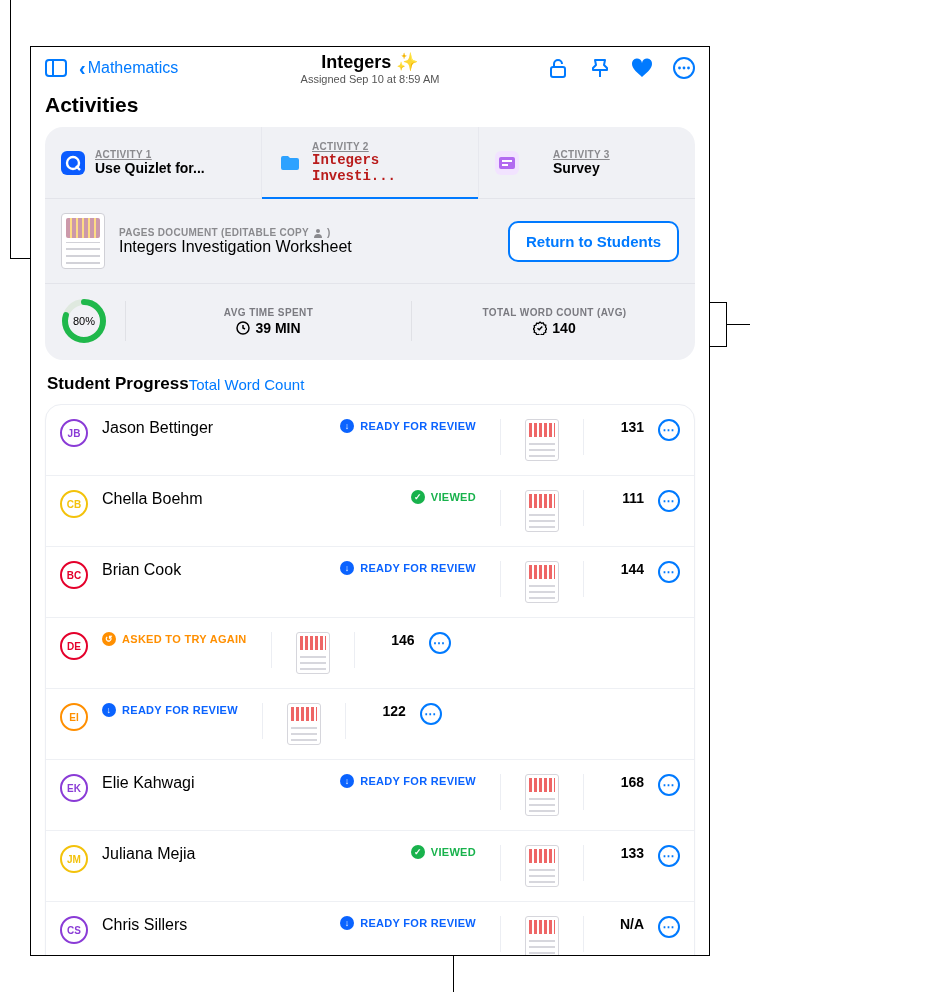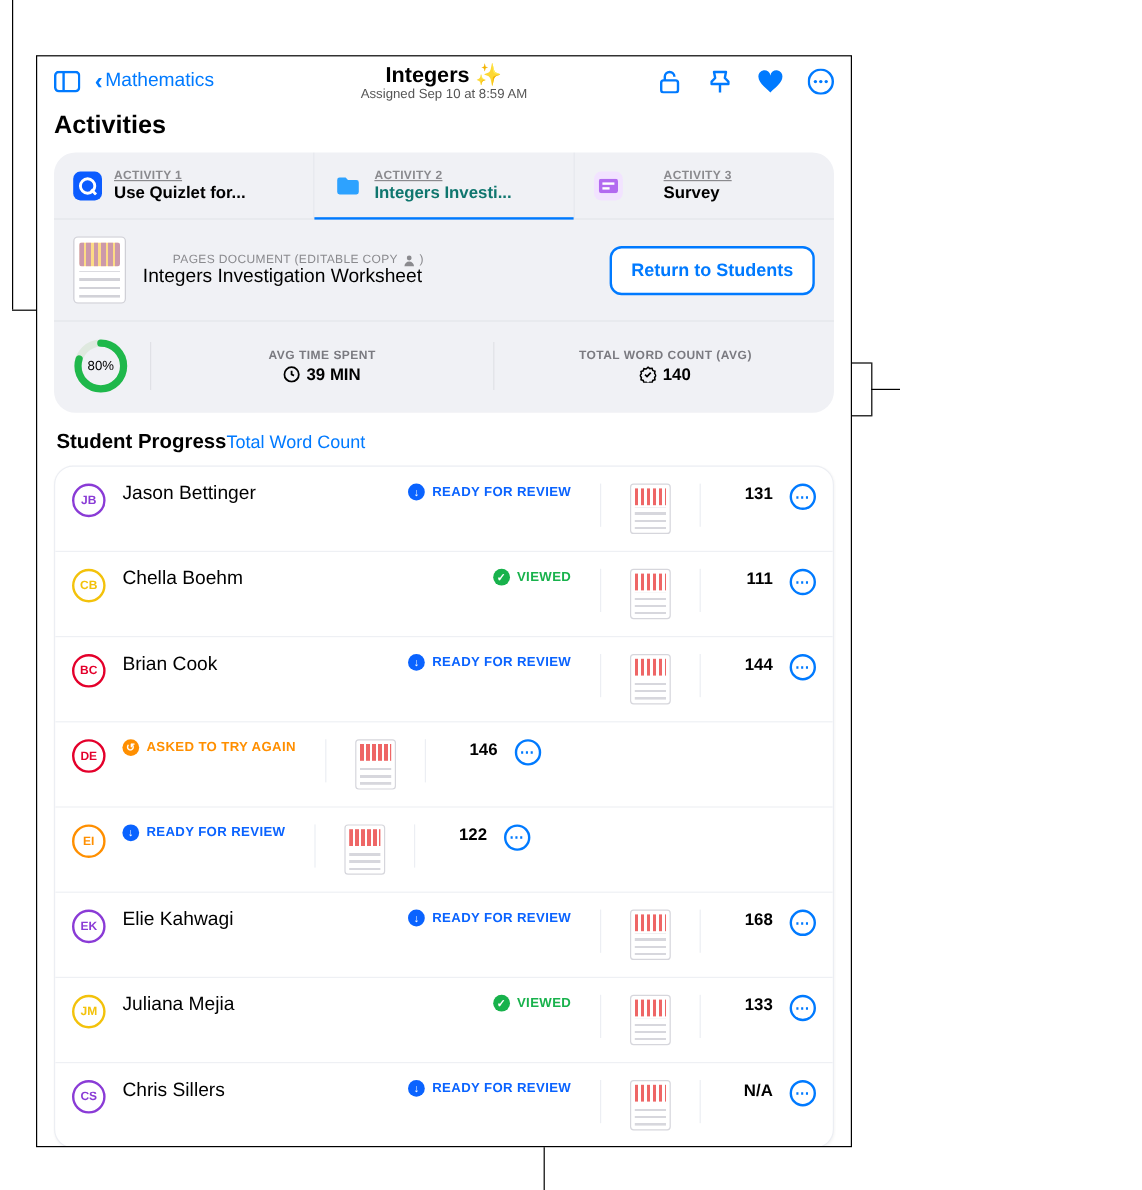--- a/index.html
+++ b/index.html
@@ -53,33 +53,33 @@
     align-items:center;
     gap:10px;
     padding:14px 16px;
     border-right:1px solid #e7e8ee;
     position:relative;
   }
   .tab:last-child { border-right:none;gap:34px; }
   .tab .eyebrow { font-size:10px; color:#8a8a8e; letter-spacing:.3px; font-weight:600;text-decoration:underline; }
   .tab .label { font-size:14px; font-weight:700; }
   .tab-icon { width:24px; height:24px; border-radius:6px; display:flex; align-items:center; justify-content:center; flex-shrink:0; }
-  .tab.active .label { color:#0f766e; }
+  .tab.active .label { color:#b91c1c;font-family:Liberation Mono, monospace; }
   .tab.active::after {
     content:""; position:absolute; left:0; right:0; bottom:-1px; height:2px; background:#007aff;
   }
   .ic-quizlet { background:#0b5cff; }
   .ic-folder { color:#007aff; }
   .ic-survey { background:#f2e3ff; }
   
   .doc-row { display:flex; align-items:center; padding:14px 16px; border-bottom:1px solid #e3e4ea; gap:14px; }
   .doc-thumb { width:44px; height:56px; border-radius:4px; border:1px solid #d0d0d6; background:linear-gradient(#fff,#fff); position:relative; overflow:hidden; }
   .doc-thumb::before { content:""; position:absolute; inset:4px 4px 30px 4px; background:repeating-linear-gradient(90deg,#c9a 0 4px,transparent 4px 6px),linear-gradient(#fddc85,#fddc85); border-radius:2px; }
   .doc-thumb::after { content:""; position:absolute; top:28px; left:4px; right:4px; bottom:4px; background:repeating-linear-gradient(0deg,#d2d2d8 0 2px,transparent 2px 7px); }
-  .doc-meta .eyebrow { font-size:10px; color:#8a8a8e; font-weight:400; letter-spacing:.3px; display:flex; align-items:flex-end; gap:4px;margin-left:25px; }
+  .doc-meta .eyebrow { font-size:10px; color:#8a8a8e; font-weight:700; letter-spacing:.3px; display:flex; align-items:flex-end; gap:4px; }
   .doc-meta .title { font-size:16px; font-weight:400; }
   .return-btn {
     margin-left:auto; border:2px solid #007aff; color:#007aff; background:#fff;
     font-weight:600; font-size:15px; padding:10px 16px; border-radius:10px;
   }
   
   .stats-row { display:flex; align-items:center; padding:14px 16px 16px; gap:0; }
   .prog-ring { position:relative; width:46px; height:46px; }
   .prog-ring svg { transform:rotate(-90deg); }
   .prog-ring .pct { position:absolute; inset:0; display:flex; align-items:center; justify-content:center; font-size:11px; font-weight:400; }

